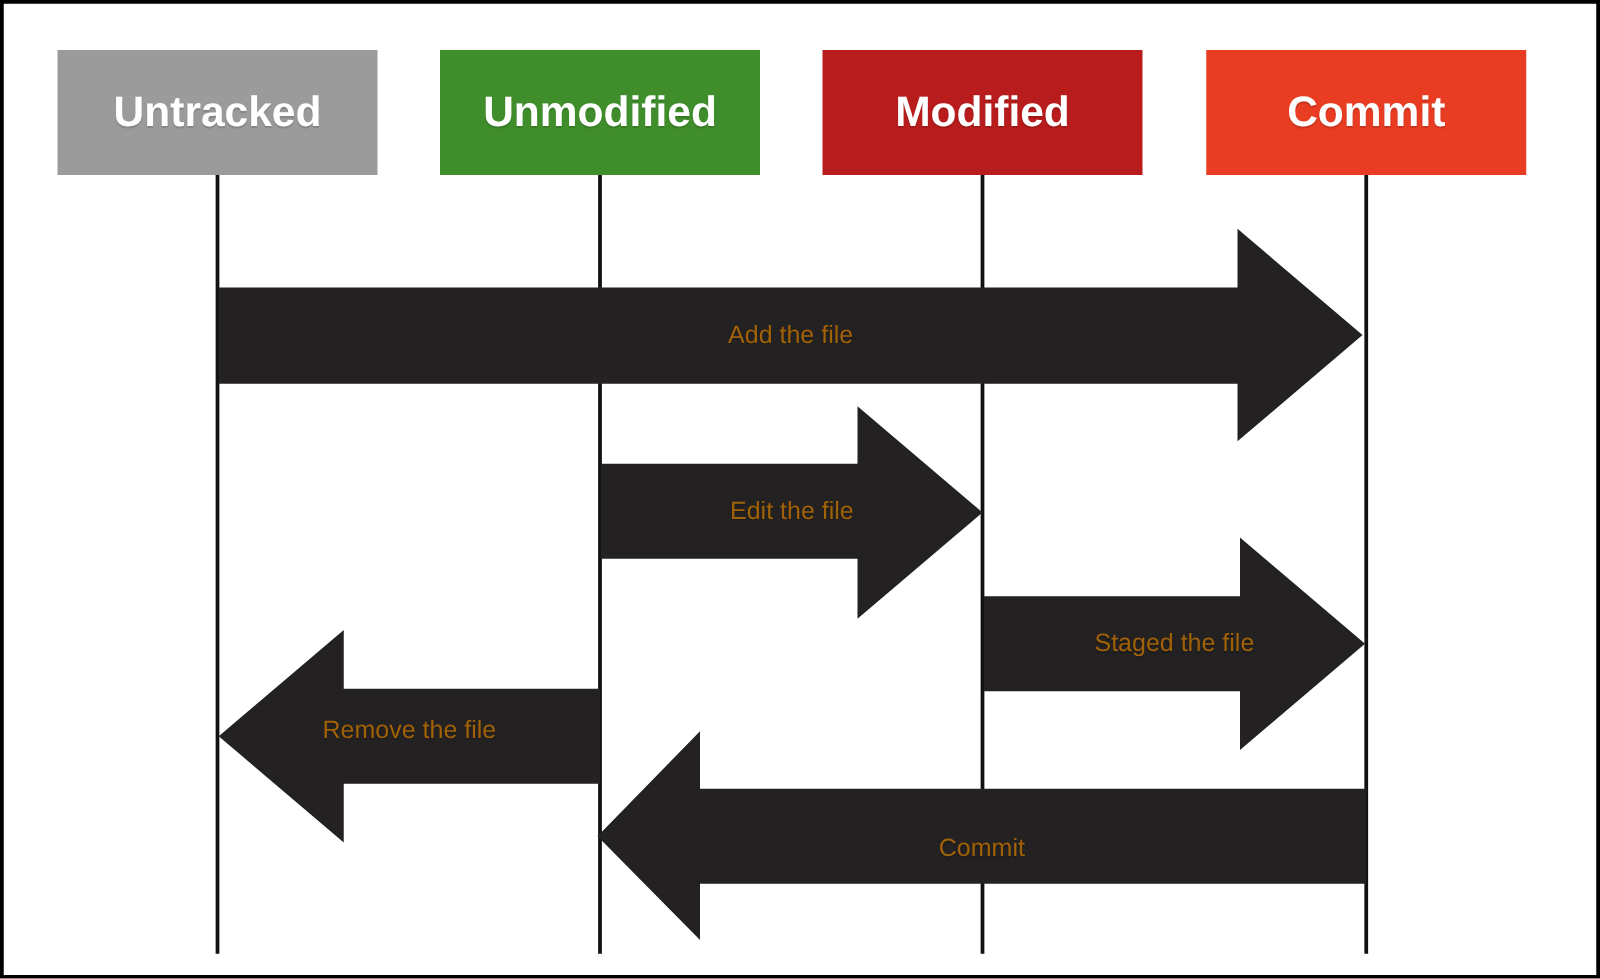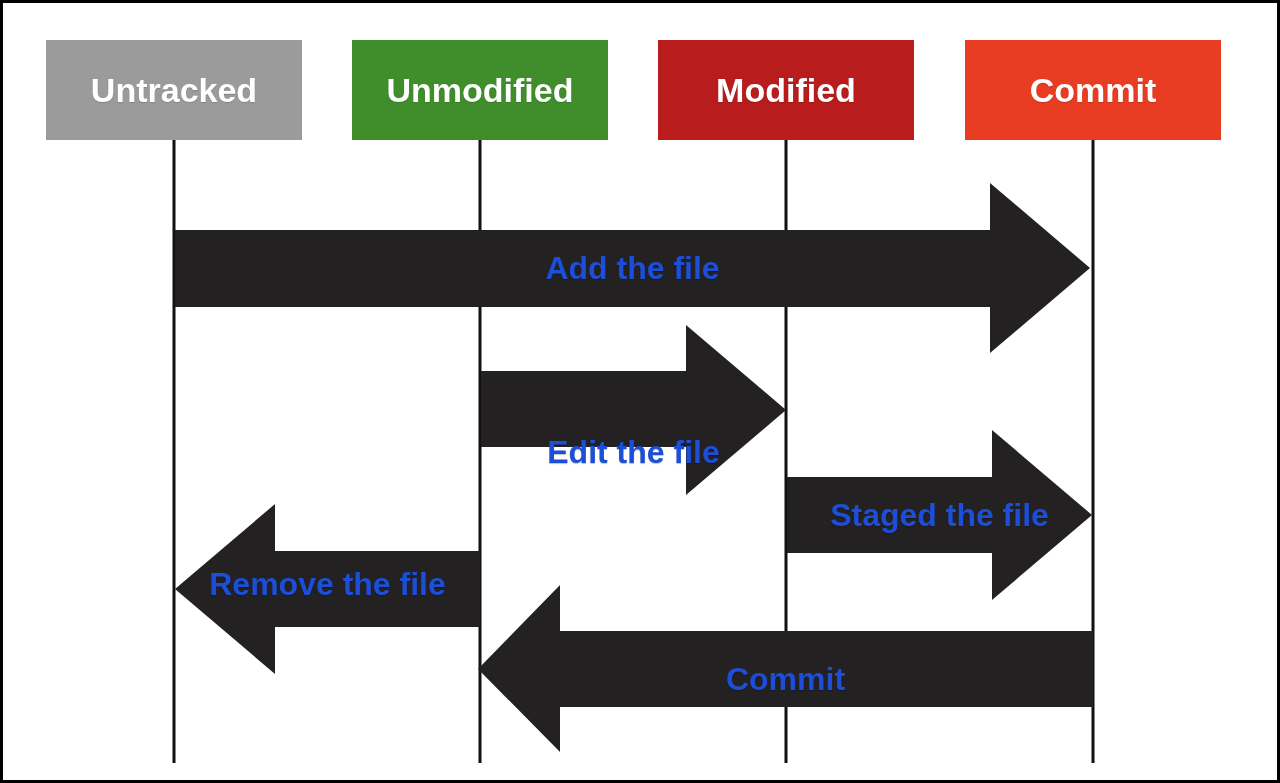--- a/index.html
+++ b/index.html
@@ -45,29 +45,29 @@
     left: 0; top: 0;
     width: 1280px;
     height: 783px;
     z-index: 5;
   }
   .arrow-label {
     position: absolute;
     display: flex;
     align-items: center;
     justify-content: center;
-    color: #1d4ed8;
-    font-weight: bold;
-    font-size: 32px;
+    color: #a16207;
+    font-weight: normal;
+    font-size: 20px;
     z-index: 20;
     white-space: nowrap;
     text-shadow: 0 1px 1px rgba(0,0,0,0.25);
   }
   #label-add    { left: 175px; top: 230px; width: 915px; height: 77px; }
-  #label-edit   { left: 481px; top: 371px; width: 305px; height: 76px; margin-top: 43px; }
+  #label-edit   { left: 481px; top: 371px; width: 305px; height: 76px; }
   #label-stage  { left: 787px; top: 477px; width: 305px; height: 76px; }
   #label-remove { left: 175px; top: 551px; width: 305px; height: 66px; }
   #label-commit { left: 478px; top: 631px; width: 615px; height: 96px; }
 </style>
 </head>
 <body>
 
 <div id="canvas">
 
   <div id="frame"></div>

